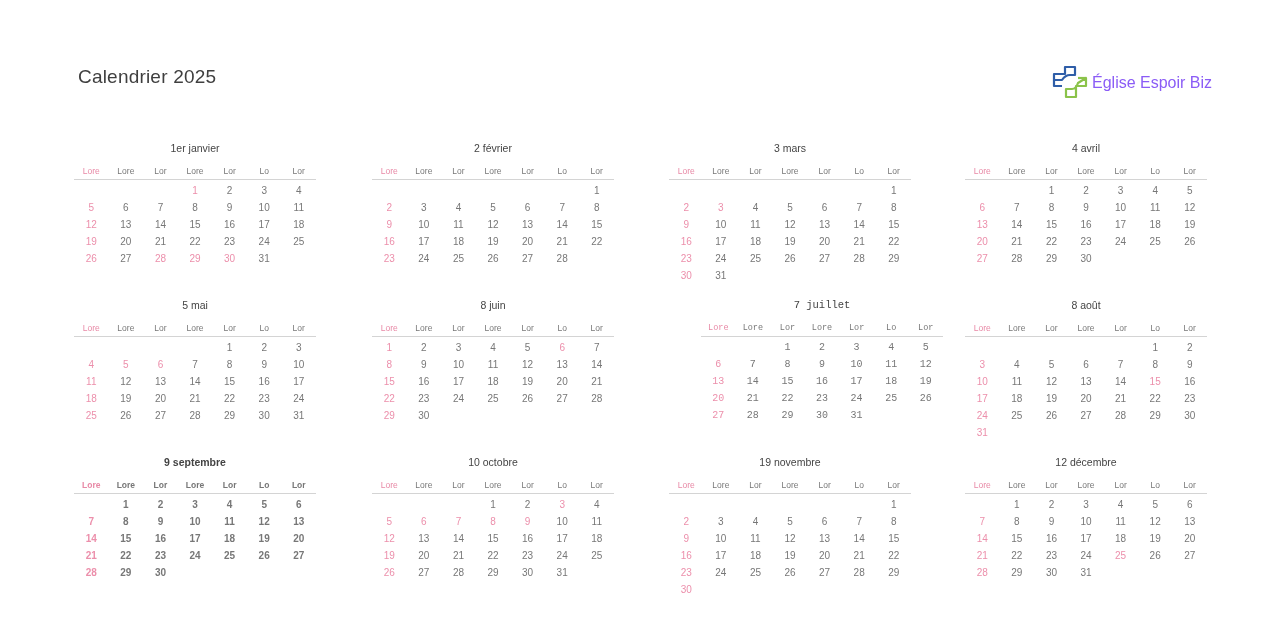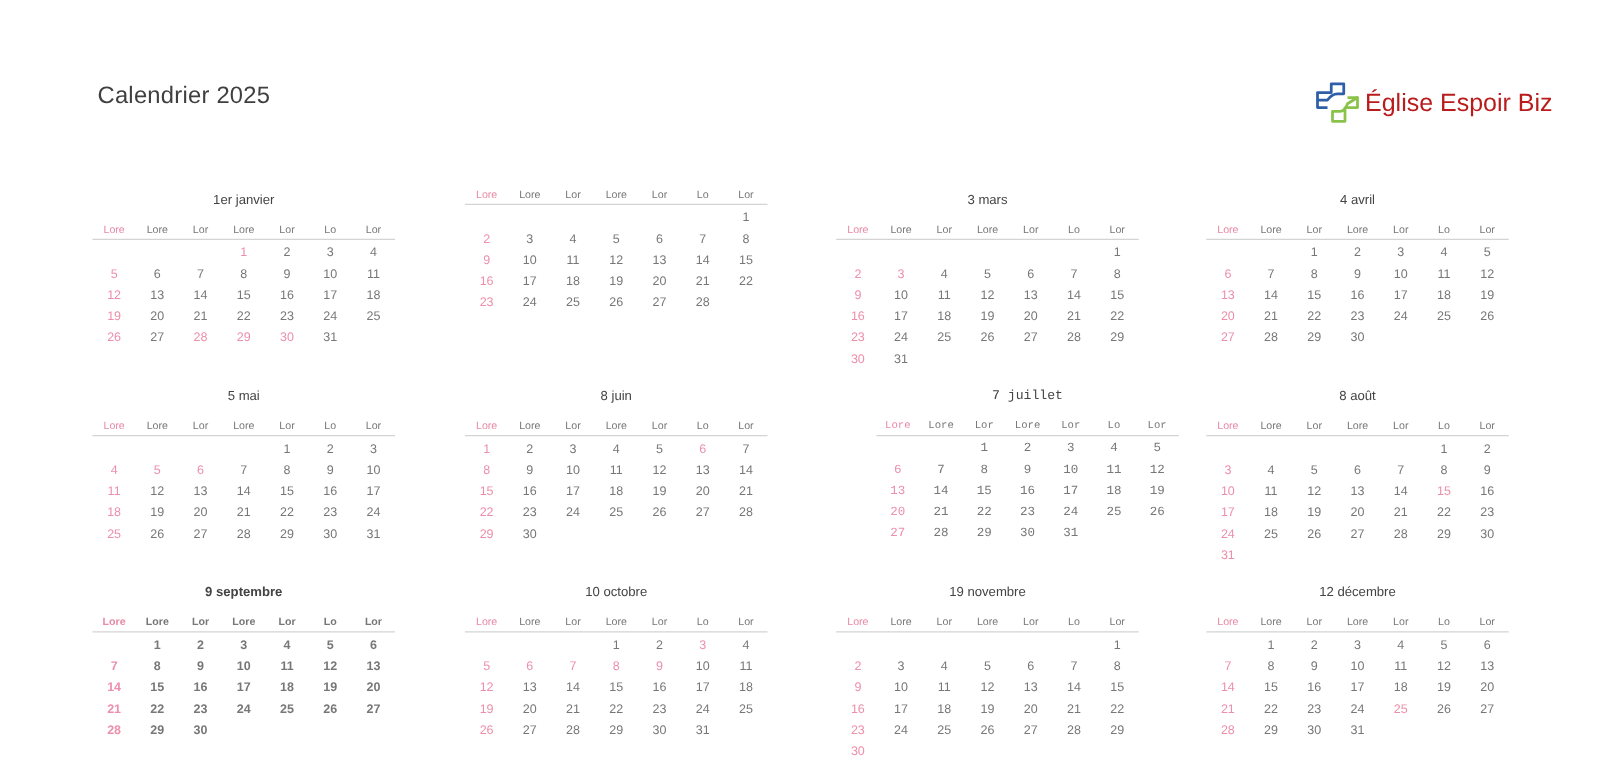--- a/index.html
+++ b/index.html
@@ -1,24 +1,24 @@
 <!DOCTYPE html>
 <html><head>
 <meta charset="utf-8">
 <style>
   * { box-sizing: border-box; margin: 0; padding: 0; }
   html, body { width: 1280px; height: 627px; background: #ffffff; overflow: hidden; }
   body { font-family: "Liberation Sans", "DejaVu Sans", sans-serif; color: #555; position: relative; }
   .page-title { position: absolute; left: 78px; top: 66px; font-size: 19px; color: #3f3f3f; font-weight: 400; letter-spacing: 0.2px; }
   .logo { position: absolute; left: 1051px; top: 64px; display: flex; align-items: center; }
   .logo svg { width: 38px; height: 38px; }
-  .logo-text { font-size: 20px; color: #b91c1c; margin-left: 3px; }
+  .logo-text { font-size: 16px; color: #8b5cf6; margin-left: 3px; }
   .grid { position: absolute; left: 74px; top: 140px; width: 1136px; height: 470px; }
   .month { position: absolute; width: 242px; }
-  .month-title { text-align: center; font-size: 10.5px; color: #444; height: 16px; line-height: 16px; margin-top: 12px; }
+  .month-title { text-align: center; font-size: 10.5px; color: #444; height: 16px; line-height: 16px; }
   .dow-row { display: flex; margin-top: 6px; height: 18px; line-height: 18px; border-bottom: 1px solid #d4d4d4; align-items: center; }
   .dow { width: 36.5px; text-align: center; font-size: 8.5px; color: #777; }
   .dow.sun { color: #e889a6; }
   .weeks { margin-top: 2px; }
   .week { display: flex; height: 17px; line-height: 17px; }
   .day { width: 36.5px; text-align: center; font-size: 10px; color: #777; }
   .day.sun, .day.hol { color: #ec8fab; }
   .day.empty { visibility: hidden; }
 </style>
 </head>
@@ -90,20 +90,21 @@
           <div class="day">27</div>
           <div class="day hol">28</div>
           <div class="day hol">29</div>
           <div class="day hol">30</div>
           <div class="day">31</div>
           <div class="day empty"></div>
         </div>
       </div>
     </div>
     <div class="month" style="left: 298px; top: 0px;">
+      <div class="month-title">2 février</div>
       <div class="dow-row">
         <div class="dow sun">Lore</div>
         <div class="dow">Lore</div>
         <div class="dow">Lor</div>
         <div class="dow">Lore</div>
         <div class="dow">Lor</div>
         <div class="dow">Lo</div>
         <div class="dow">Lor</div>
       </div>
       <div class="weeks">

